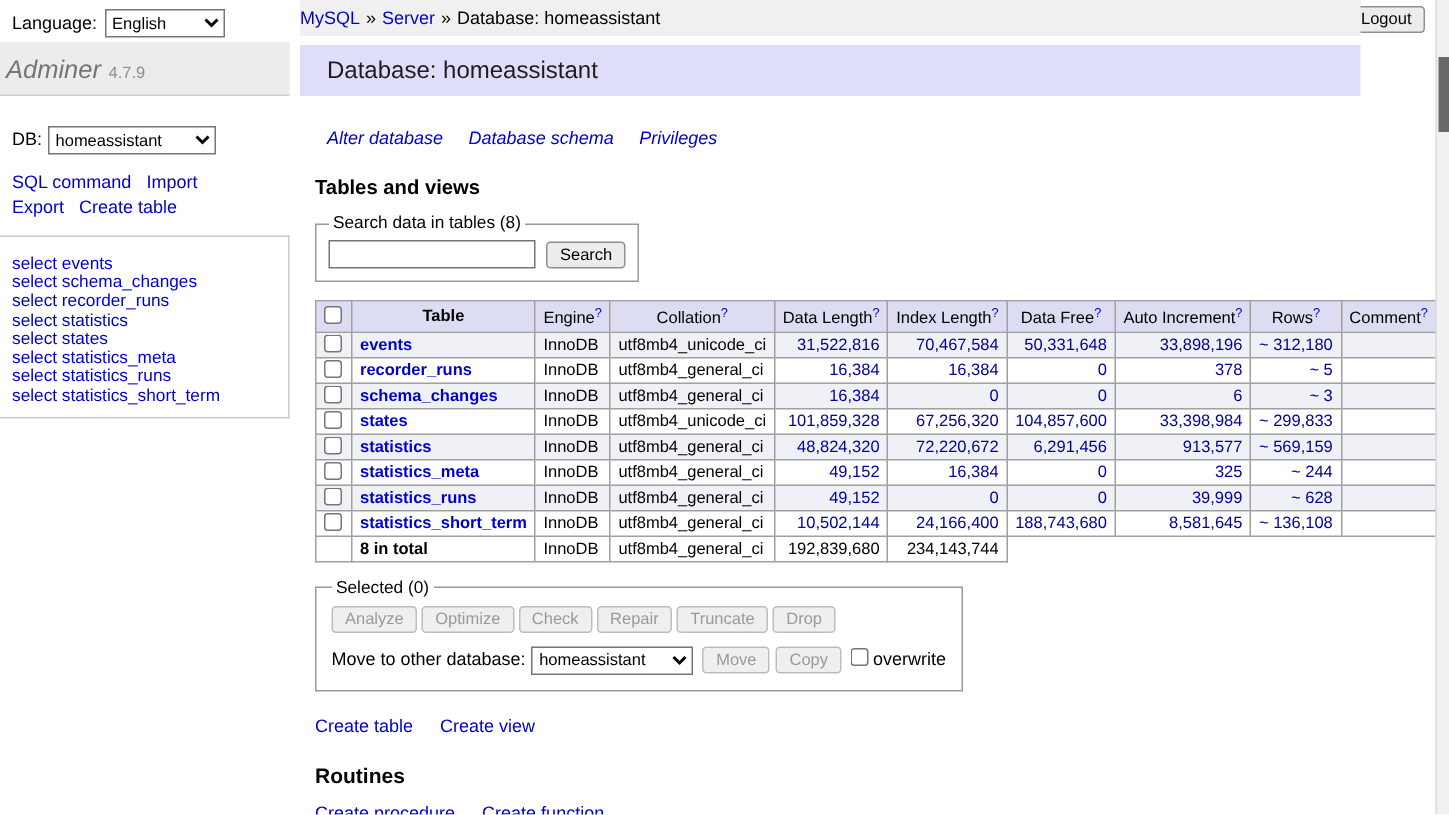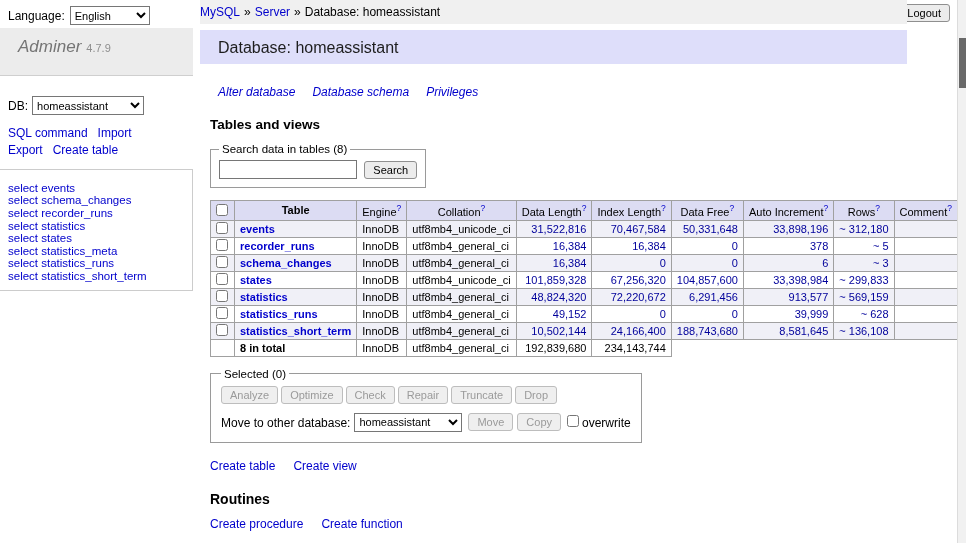--- a/index.html
+++ b/index.html
@@ -29,21 +29,21 @@
   button:disabled { color: #9a9a9a; border-color: #bdbdbd; background: #efefef; cursor: default; }
 
   
   #lang { position: absolute; left: 8; top: 6px; left: 8px; }
   #lang label { margin-right: 5px; }
   #lang select { width: 80px; }
   #logout-btn { position: absolute; top: 4px; right: 16px; }
 
   
   #sidebar { position: absolute; left: 0; top: 28px; width: 193px; bottom: 0; background: #fff; }
-  #app-title { background: #ececec; border-bottom: 1px solid #cfcfcf; padding: 9px 18px; height: 48px; }
+  #app-title { background: #ececec; border-bottom: 1px solid #cfcfcf; padding: 9px 4px; height: 36px; }
   #app-title .app-name { font-style: italic; color: #757575; font-size: 17px; }
   #app-title .app-version { color: #8e8e8e; font-size: 11px; margin-left: 5px; }
   #db-form { margin: 20px 0 0 8px; }
   #db-form select { width: 112px; margin-left: 4px; }
   #sidebar-links { margin: 10px 0 0 8px; line-height: 1.45; width: 165px; }
   #sidebar-links .lnk { margin-right: 10px; white-space: nowrap; }
   #table-links {
     margin-top: 9px; border-top: 1px solid #ccc; border-bottom: 1px solid #ccc;
     border-right: 1px solid #ccc; padding: 12px 0 7px 8px;
   }
@@ -230,20 +230,32 @@
           <td>utf8mb4_general_ci</td>
           <td class="c-num num">48,824,320</td>
           <td class="c-num num">72,220,672</td>
           <td class="c-num num">6,291,456</td>
           <td class="c-num num">913,577</td>
           <td class="c-num num">~ 569,159</td>
           <td></td>
         </tr>
         <tr>
           <td class="c-check"><input type="checkbox" style=""></td>
+          <td><a class="lnk bold">statistics_meta</a></td>
+          <td>InnoDB</td>
+          <td>utf8mb4_general_ci</td>
+          <td class="c-num num">49,152</td>
+          <td class="c-num num">16,384</td>
+          <td class="c-num num">0</td>
+          <td class="c-num num">325</td>
+          <td class="c-num num">~ 244</td>
+          <td></td>
+        </tr>
+        <tr>
+          <td class="c-check"><input type="checkbox" style=""></td>
           <td><a class="lnk bold">statistics_runs</a></td>
           <td>InnoDB</td>
           <td>utf8mb4_general_ci</td>
           <td class="c-num num">49,152</td>
           <td class="c-num num">0</td>
           <td class="c-num num">0</td>
           <td class="c-num num">39,999</td>
           <td class="c-num num">~ 628</td>
           <td></td>
         </tr>

